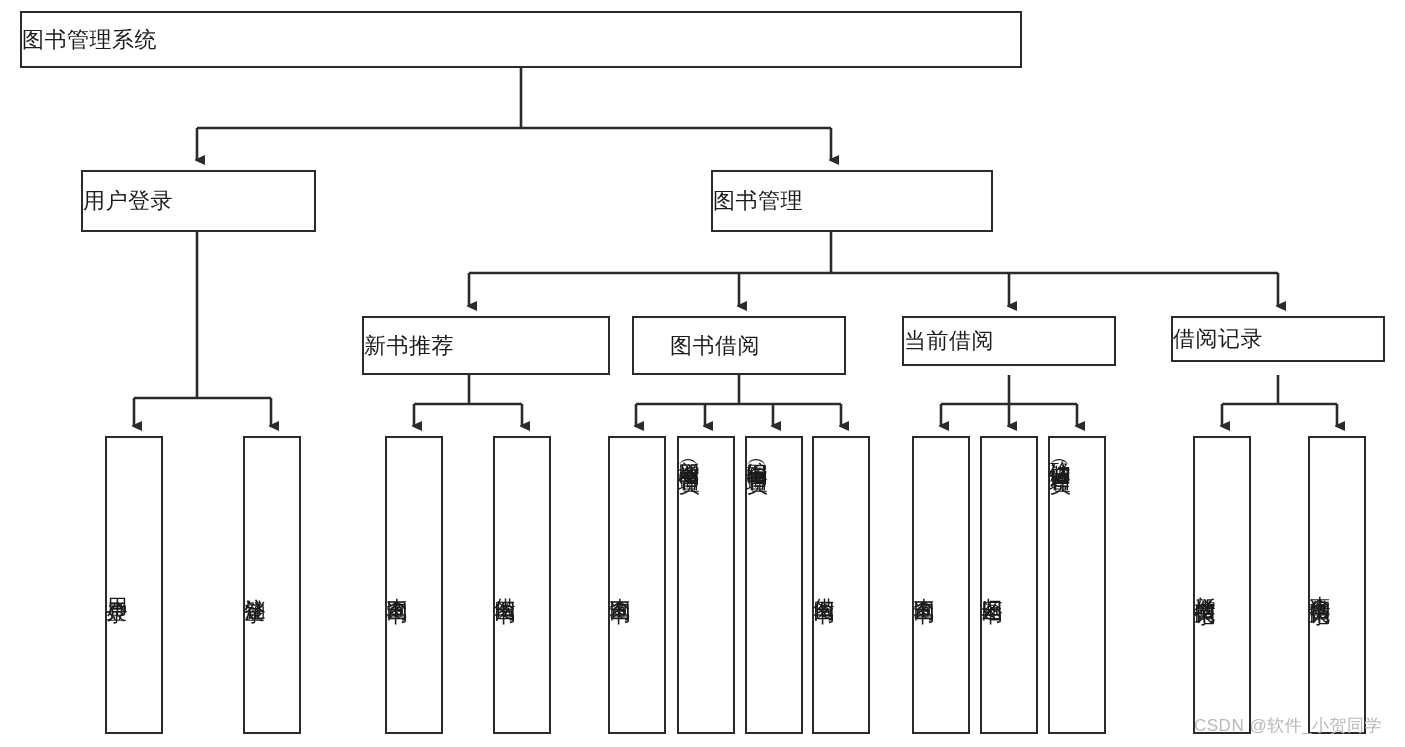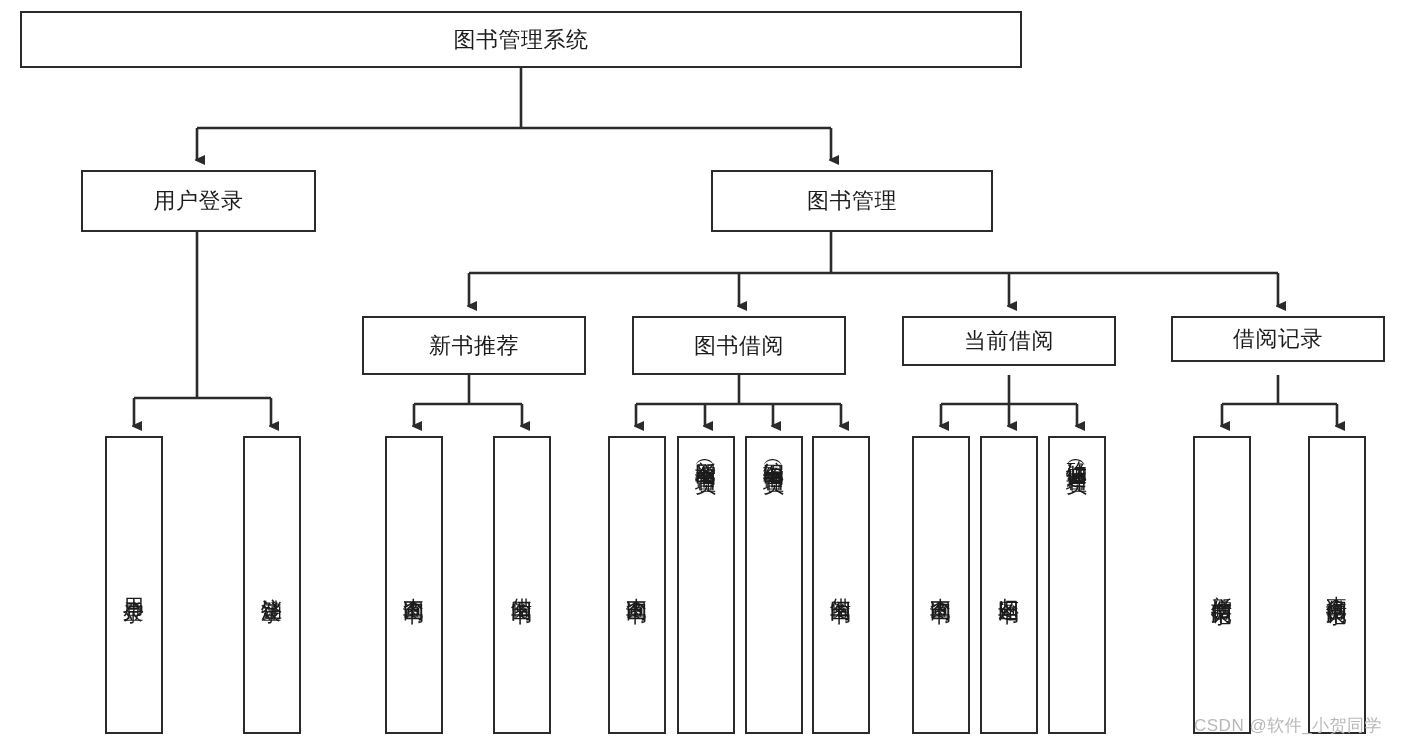--- a/index.html
+++ b/index.html
@@ -24,21 +24,20 @@
     width: 1405px;
     height: 747px;
   }
   .node {
     position: absolute;
     box-sizing: border-box;
     background: #ffffff;
     border: 2px solid #2b2b2b;
     display: flex;
     align-items: center;
-    justify-content: center;
     color: #1b1b1b;
   }
   .node .label {
     display: block;
     text-align: center;
     line-height: 1.18;
     letter-spacing: 0.5px;
   }
   .node.horizontal .label {
     writing-mode: horizontal-tb;
@@ -127,24 +126,24 @@
     <span class="label">图书管理系统</span>
   </div>
 
   <div class="node horizontal" style="left:81px; top:170px; width:235px; height:62px;">
     <span class="label">用户登录</span>
   </div>
   <div class="node horizontal" style="left:711px; top:170px; width:282px; height:62px;">
     <span class="label">图书管理</span>
   </div>
 
-  <div class="node horizontal" style="left:362px; top:316px; width:224px; height:59px;">
+  <div class="node horizontal" style="left:362px; top:316px; width:248px; height:59px;">
     <span class="label">新书推荐</span>
   </div>
-  <div class="node horizontal" style="left:632px; top:316px; width:214px; height:59px;">
+  <div class="node horizontal" style="left:632px; top:316px; width:214px; height:59px;padding-left:36px;">
     <span class="label">图书借阅</span>
   </div>
   <div class="node horizontal" style="left:902px; top:316px; width:214px; height:50px;">
     <span class="label">当前借阅</span>
   </div>
   <div class="node horizontal" style="left:1171px; top:316px; width:214px; height:46px;">
     <span class="label">借阅记录</span>
   </div>
 
   <div class="node vertical centered" style="left:105px; top:436px; width:58px; height:298px;">

